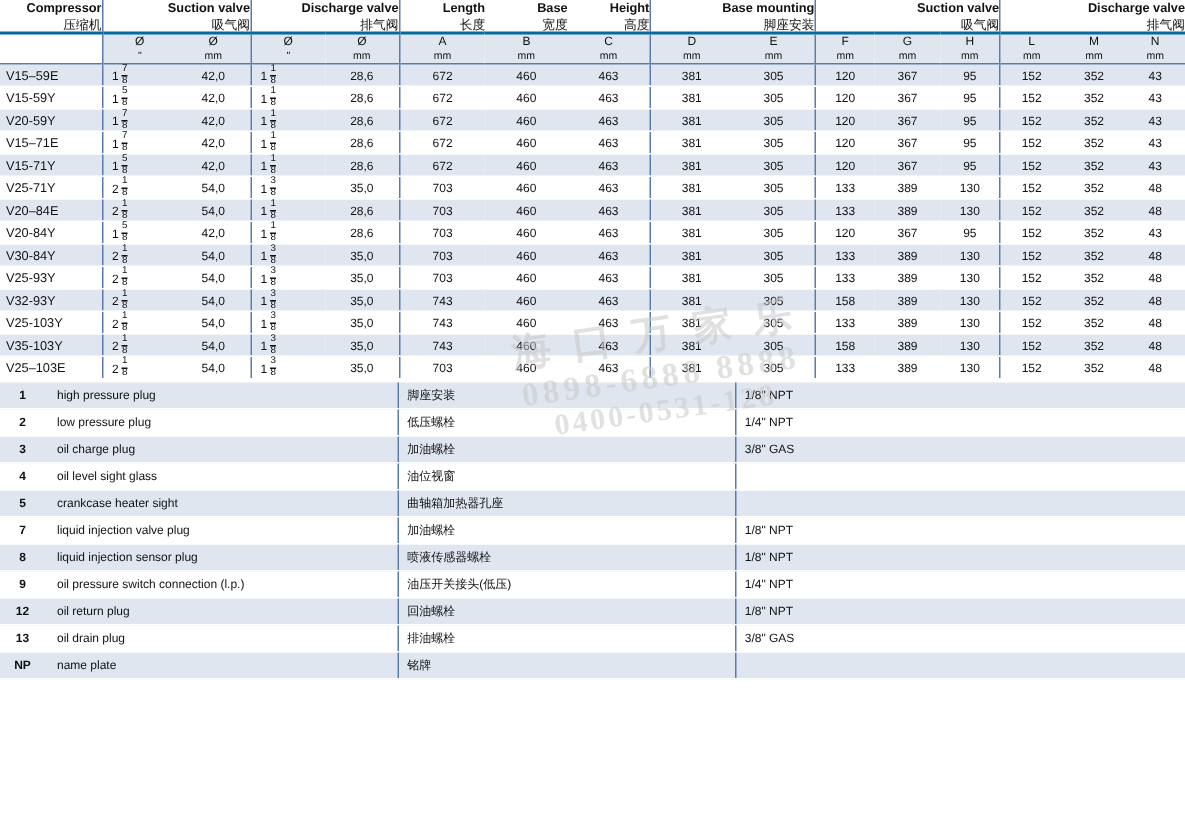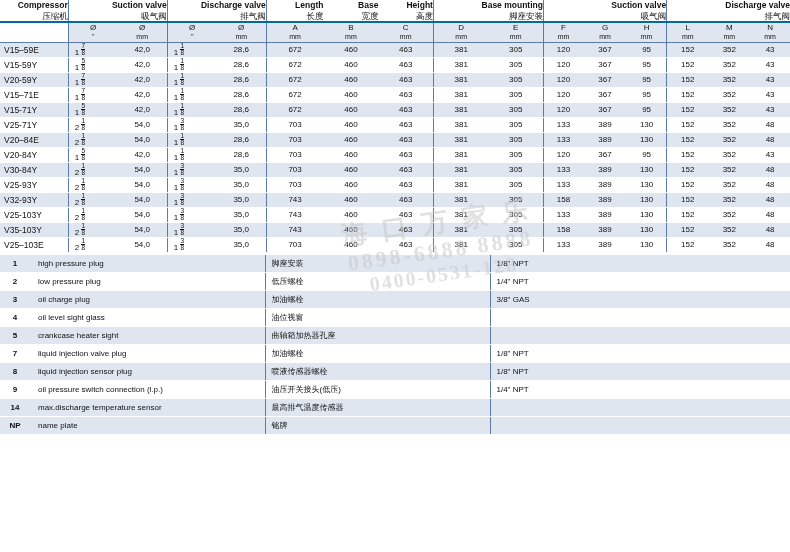--- a/index.html
+++ b/index.html
@@ -523,24 +523,30 @@
           <td class="cn">喷液传感器螺栓</td>
           <td class="sp">1/8" NPT</td>
         </tr>
         <tr>
           <td class="num">9</td>
           <td class="en">oil pressure switch connection (l.p.)</td>
           <td class="cn">油压开关接头(低压)</td>
           <td class="sp">1/4" NPT</td>
         </tr>
         <tr class="alt">
-          <td class="num">14</td>
-          <td class="en">max.discharge temperature sensor</td>
-          <td class="cn">最高排气温度传感器</td>
-          <td class="sp"></td>
+          <td class="num">12</td>
+          <td class="en">oil return plug</td>
+          <td class="cn">回油螺栓</td>
+          <td class="sp">1/8" NPT</td>
+        </tr>
+        <tr>
+          <td class="num">13</td>
+          <td class="en">oil drain plug</td>
+          <td class="cn">排油螺栓</td>
+          <td class="sp">3/8" GAS</td>
         </tr>
         <tr class="alt">
           <td class="num">NP</td>
           <td class="en">name plate</td>
           <td class="cn">铭牌</td>
           <td class="sp"></td>
         </tr>
       </tbody>
   </table>
 

